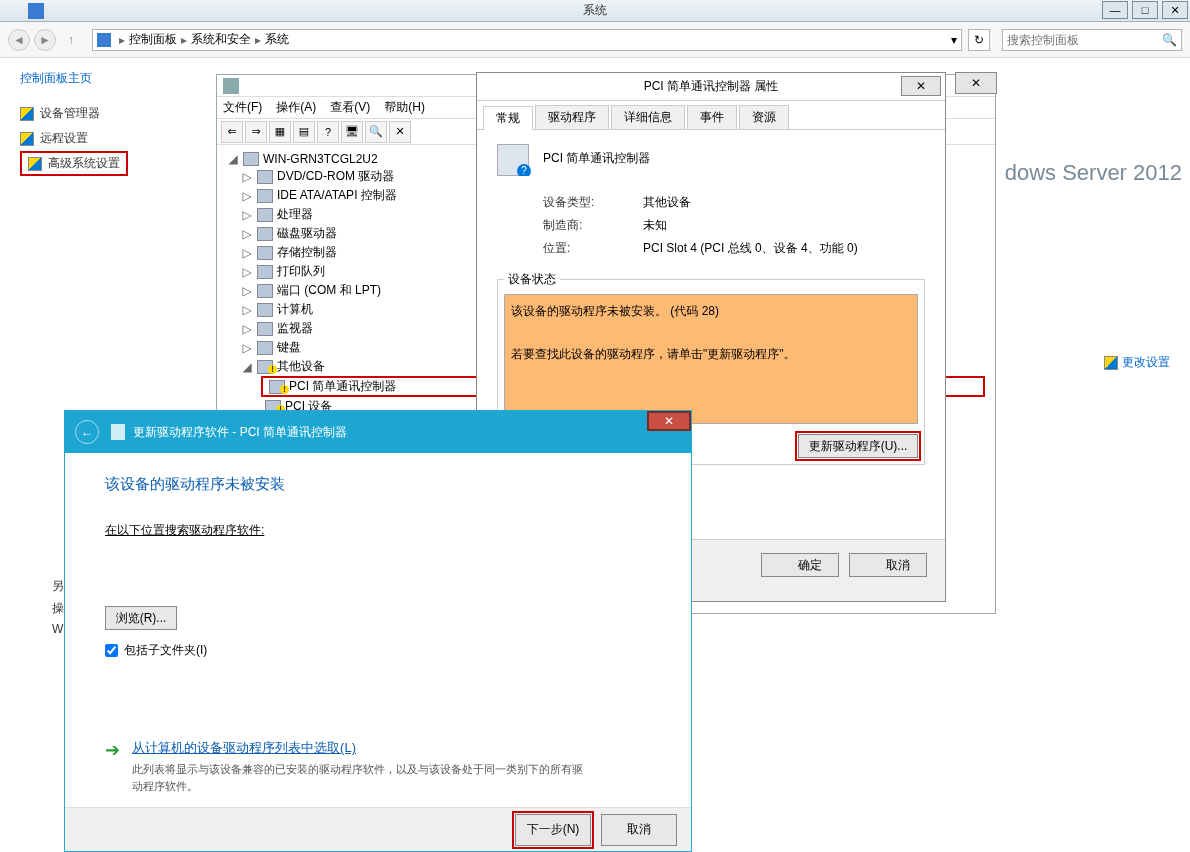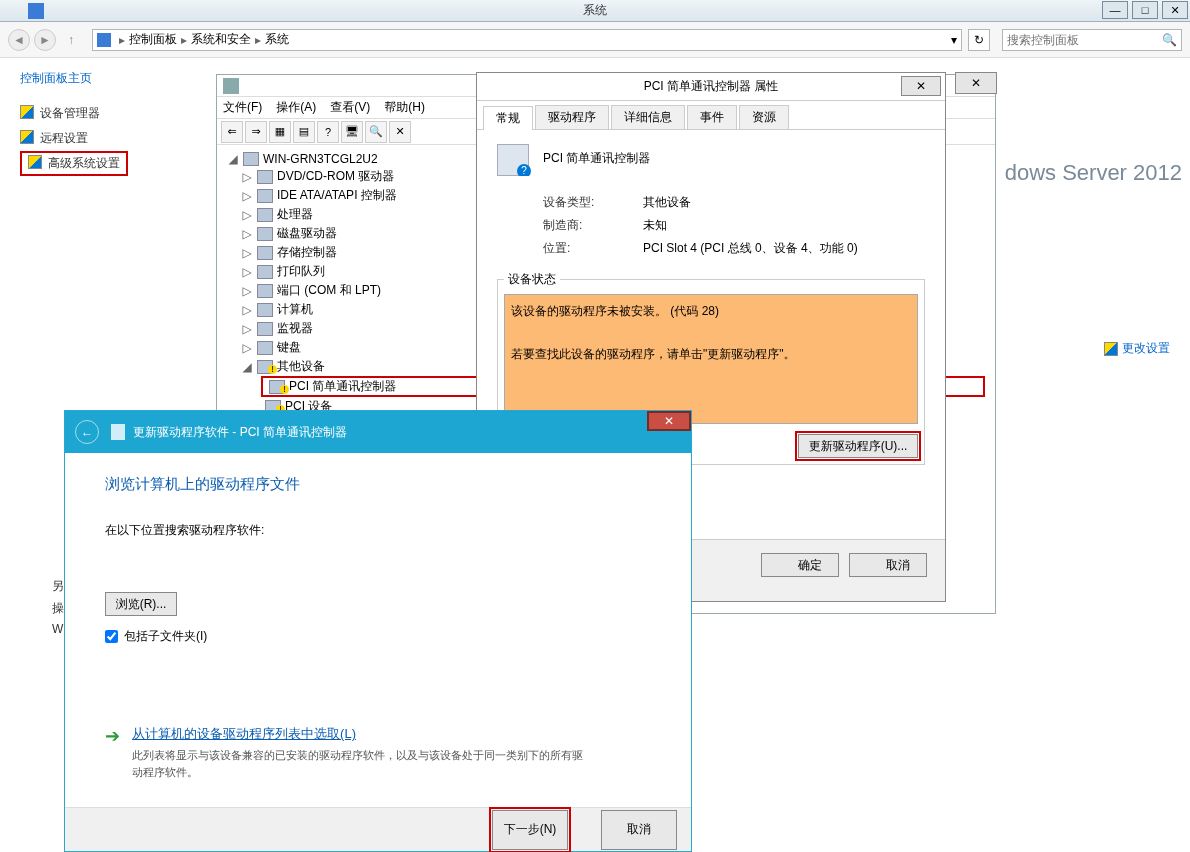--- a/index.html
+++ b/index.html
@@ -19,27 +19,27 @@
 .breadcrumb .sep { margin: 0 4px; color:#666; }
 .bc-icon { width:14px; height:14px; background:#3a7bd5; margin-right:4px; }
 .refresh-btn { width:22px; height:22px; border:1px solid #b5b5b5; background:#fff; display:flex; align-items:center; justify-content:center; margin-right:12px; }
 .search-box { width: 180px; height: 22px; border: 1px solid #b5b5b5; background: #fff; display:flex; align-items:center; padding:0 4px; }
 .search-box input { border:none; outline:none; flex:1; color:#888; }
 .search-box .mag { color:#888; }
 
 
 .sidebar { position: absolute; top: 70px; left: 20px; width: 180px; }
 .sidebar .hdr { color: #0066cc; margin-bottom: 14px; }
-.sidebar .item { display:flex; align-items:flex-start; padding: 4px 0; color:#333; cursor:pointer; }
+.sidebar .item { display:flex; align-items:center; padding: 4px 0; color:#333; cursor:pointer; }
 .sidebar .item .shield { width:14px; height:14px; margin-right:6px; }
 .shield { background: linear-gradient(135deg,#ffd800 50%,#0078d7 50%); border:1px solid #888; }
 .sidebar .highlighted { border: 2px solid #c00; padding:2px 6px; display:inline-flex; }
 
 
-.change-settings { position: absolute; top: 340px; right: 20px; display:flex; align-items:center; color:#0066cc; cursor:pointer; }
+.change-settings { position: absolute; top: 354px; right: 20px; display:flex; align-items:center; color:#0066cc; cursor:pointer; }
 .change-settings .shield { width:14px; height:14px; margin-right:4px; }
 
 
 .brand { position:absolute; top:160px; right:8px; color:#7a8a99; font-size:22px; font-weight:300; }
 
 
 .devmgr { position:absolute; top:74px; left:216px; width:780px; height:540px; background:#fff; border:1px solid #9aa; z-index:5; }
 .devmgr .dm-title { height:22px; background:#fff; border-bottom:1px solid #ddd; display:flex; align-items:center; padding:0 6px; }
 .devmgr .dm-title .ic { width:16px; height:16px; background:#8aa; margin-right:6px; }
 .devmgr .menu { height:22px; border-bottom:1px solid #ddd; display:flex; align-items:center; padding:0 6px; gap:14px; }
@@ -79,32 +79,32 @@
 .overlay-close { position:absolute; top:72px; left:955px; width:42px; height:22px; border:1px solid #888; background:#e5e5e5; display:flex; align-items:center; justify-content:center; z-index:11; cursor:pointer; }
 
 
 .wizard { position:absolute; top:410px; left:64px; width:628px; height:442px; background:#fff; border:1px solid #2aa7cf; z-index:20; }
 .wizard .w-title { height:42px; background:#1ca6d1; display:flex; align-items:center; padding:0 10px; color:#fff; position:relative; }
 .wizard .w-title .back { width:24px; height:24px; border:1px solid rgba(255,255,255,.6); border-radius:12px; display:flex; align-items:center; justify-content:center; margin-right:12px; cursor:pointer; }
 .wizard .w-title .wico { width:14px; height:16px; background:#fff; margin-right:8px; opacity:.8; }
 .wizard .w-close { position:absolute; right:0; top:0; width:44px; height:20px; background:#c94f44; border:2px solid #7a2a20; display:flex; align-items:center; justify-content:center; color:#fff; cursor:pointer; }
 .wizard .w-body { padding:22px 40px; }
 .wizard .w-h1 { color:#0b5db1; font-size:15px; margin-bottom:28px; }
-.wizard .w-lbl { margin-bottom:6px; }
+.wizard .w-lbl { margin-bottom:20px;text-decoration:underline; }
 .wizard .path-row { display:flex; align-items:center; gap:12px; }
 .wizard .path-input { width:370px; height:22px; border:1px solid #888; padding:0 4px; outline:2px solid #c00; outline-offset:1px; }
 .wizard .path-input input { border:none; outline:none; width:100%; background:#3a6ad1; color:#fff; height:18px; padding:0 2px; }
 .wizard .browse-btn { width:72px; height:24px; border:1px solid #888; background:#e8e8e8; cursor:pointer;margin-top:47px; }
 .wizard .chk-row { margin-top:12px; display:flex; align-items:center; gap:6px; }
 .wizard .option { margin-top:80px; display:flex; gap:12px; }
 .wizard .arrow { color:#2a9d3a; font-size:18px; }
 .wizard .option .otitle { color:#0b5db1; font-size:13px; margin-bottom:4px;text-decoration:underline; }
 .wizard .option .odesc { color:#555; font-size:11px; line-height:1.5; max-width:460px; }
 .wizard .w-footer { position:absolute; bottom:0; left:0; right:0; height:44px; border-top:1px solid #ddd; background:#f0f0f0; display:flex; align-items:center; justify-content:flex-end; padding:0 14px; gap:10px; }
-.wizard .w-footer button { width:76px; height:40px; border:1px solid #888; background:#e8e8e8; cursor:pointer;margin-left:23px; }
+.wizard .w-footer button { width:76px; height:32px; border:1px solid #888; background:#e8e8e8; cursor:pointer; }
 .wizard .w-footer .next { outline:2px solid #c00; outline-offset:1px; }
 
 
 .peek { position:absolute; left:52px; top:576px; color:#333; line-height:1.8; }
 </style>
 </head>
 <body>
 
 <div class="titlebar">
   <span class="icon"></span>
@@ -309,21 +309,21 @@
 </div>
 
 <div class="wizard">
   <div class="w-title">
     <div class="back">←</div>
     <span class="wico"></span>
     <span>更新驱动程序软件 - PCI 简单通讯控制器</span>
     <div class="w-close">✕</div>
   </div>
   <div class="w-body">
-    <div class="w-h1">浏览计算机上的驱动程序文件</div>
+    <div class="w-h1">该设备的驱动程序未被安装</div>
     <div class="w-lbl">在以下位置搜索驱动程序软件:</div>
     <div class="path-row">
       <button class="browse-btn">浏览(R)...</button>
     </div>
     <div class="chk-row">
       <input type="checkbox" checked="" style="">
       <span>包括子文件夹(I)</span>
     </div>
     <div class="option">
       <div class="arrow">➔</div>

